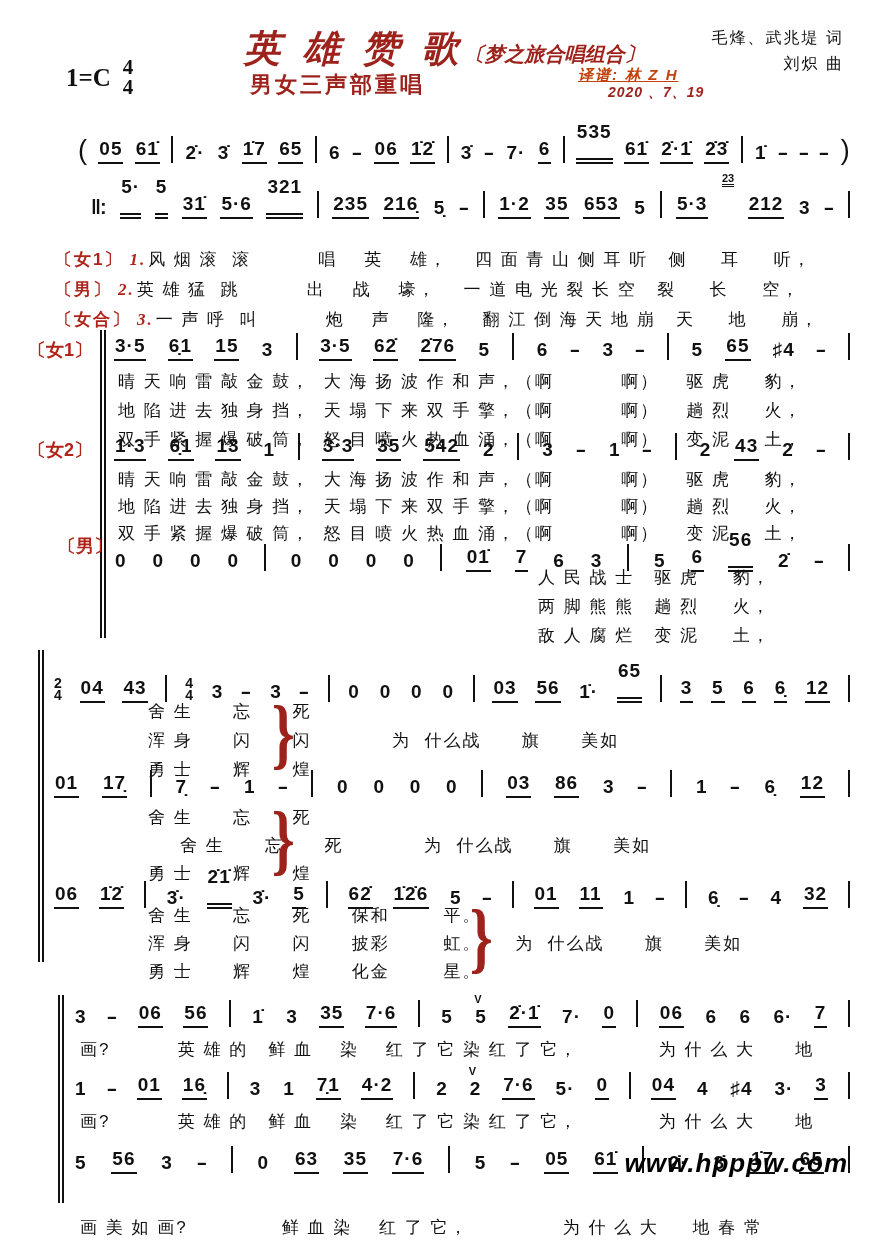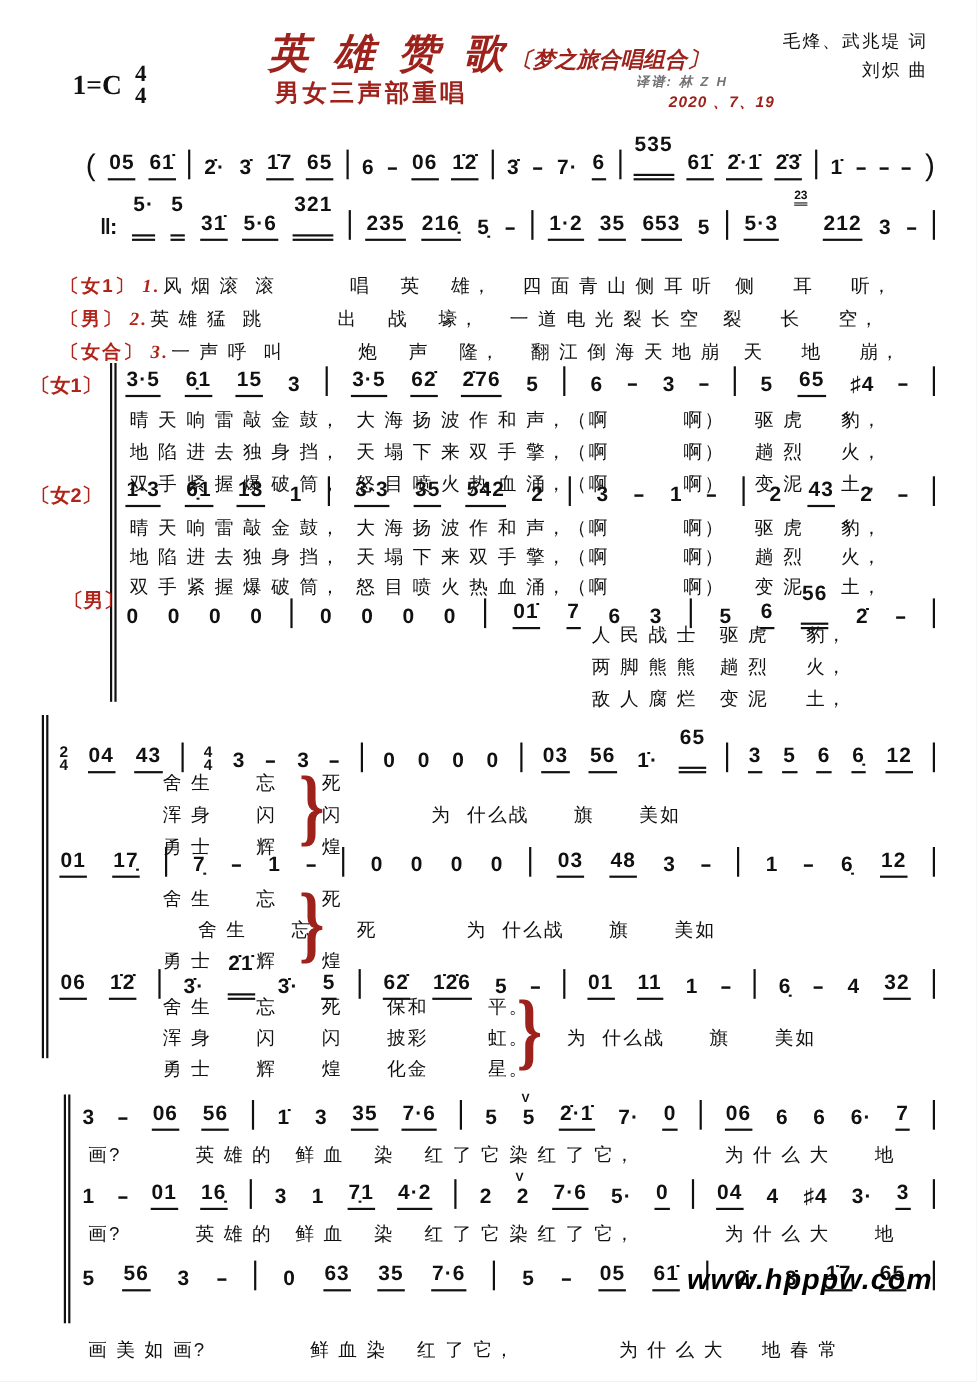--- a/index.html
+++ b/index.html
@@ -12,22 +12,22 @@
   .meter{display:inline-flex;flex-direction:column;align-items:center;line-height:.95;
          font-size:21px;font-weight:bold;}
   .title-wrap{position:absolute;left:0;top:24px;width:100%;text-align:center;}
   .title{font-size:37px;font-weight:bold;font-style:italic;letter-spacing:6px;color:#9e221c;
          display:inline;}
   .title-suffix{font-size:20px;font-weight:bold;font-style:italic;color:#9e221c;letter-spacing:0;}
   .subtitle{position:absolute;left:0;top:70px;width:76%;text-align:center;
             font-size:22px;font-weight:bold;color:#9e221c;letter-spacing:3px;}
   .credit{position:absolute;right:44px;text-align:right;font-size:16px;letter-spacing:2px;color:#111;}
   .credit.l1{top:28px;} .credit.l2{top:54px;}
-  .transcriber{position:absolute;left:578px;top:66px;font-size:12px;font-style:italic;
-               font-weight:bold;color:#737373;letter-spacing:2px;}
+  .transcriber{position:absolute;left:578px;top:66px;font-size:15px;font-style:italic;
+               font-weight:bold;color:#c2410c;letter-spacing:2px;text-decoration:underline;}
   .tdate{position:absolute;left:608px;top:84px;font-size:14px;font-style:italic;
          font-weight:bold;color:#9e221c;letter-spacing:1px;}
 
   
   .noteline{position:absolute;display:flex;justify-content:space-between;align-items:flex-end;
             font-size:19px;font-weight:bold;font-family:"Liberation Sans",sans-serif;}
   .noteline .note{position:relative;line-height:1.15;letter-spacing:1px;padding:0 1px;}
   .noteline .u1{border-bottom:2px solid #111;padding-bottom:2px;}
   .noteline .u2{border-bottom:6px double #111;padding-bottom:15px;}
   .noteline .bar{width:2px;height:27px;background:#111;align-self:flex-end;margin-bottom:1px;}
@@ -277,21 +277,21 @@
       <span class="note dash">-</span>
       <span class="note">1</span>
       <span class="note dash">-</span>
       <span class="bar"></span>
       <span class="note">0</span>
       <span class="note">0</span>
       <span class="note">0</span>
       <span class="note">0</span>
       <span class="bar"></span>
       <span class="note u1">03</span>
-      <span class="note u1">48</span>
+      <span class="note u1">86</span>
       <span class="note">3</span>
       <span class="note dash">-</span>
       <span class="bar"></span>
       <span class="note">1</span>
       <span class="note dash">-</span>
       <span class="note">6̣</span>
       <span class="note u1">12</span>
       <span class="bar"></span>
     </div>
   <div class="lyr" style="left:148px;top:806px;">舍 生      忘      死</div>

